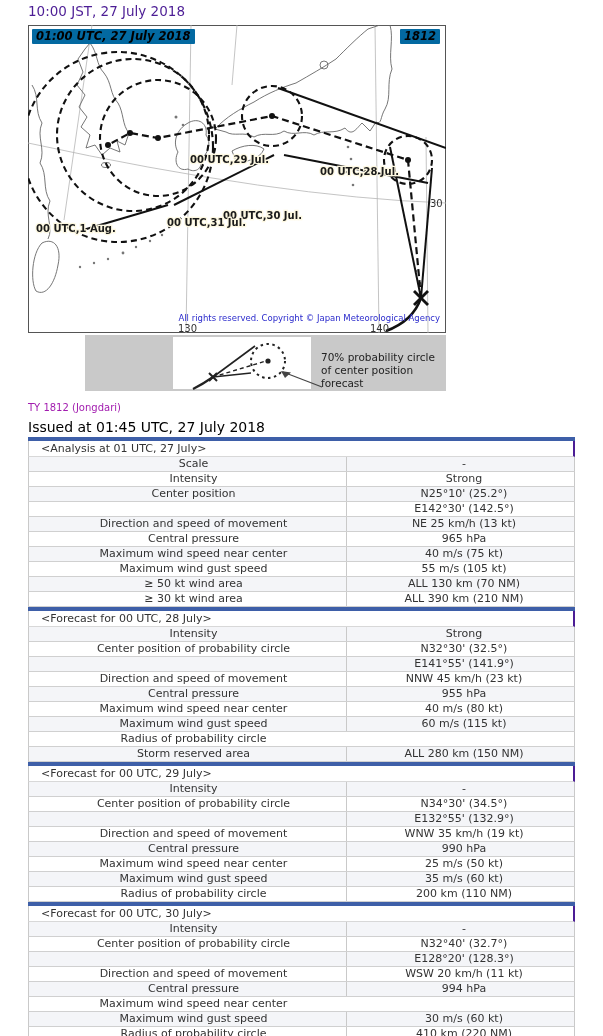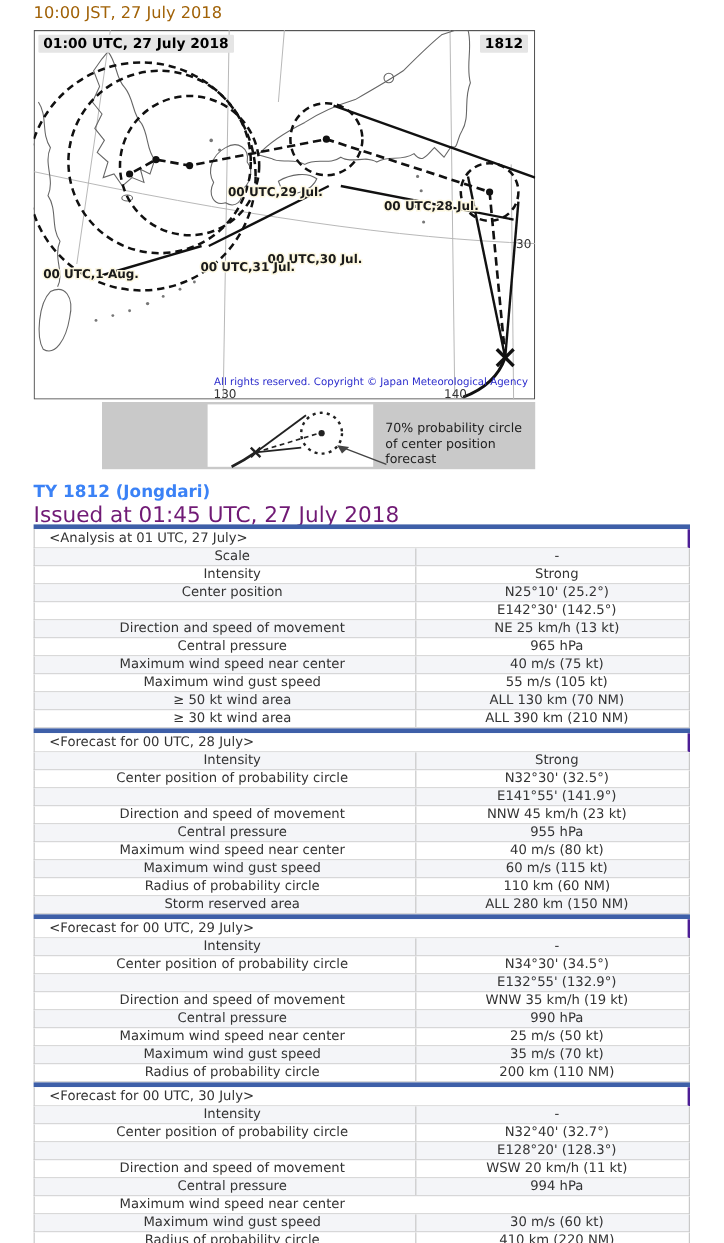--- a/index.html
+++ b/index.html
@@ -1,29 +1,29 @@
 <!DOCTYPE html>
 <html><head>
 <meta charset="utf-8">
 <style>
   html,body{margin:0;padding:0;background:#fff;}
   body{width:603px;height:1036px;overflow:hidden;position:relative;
        font-family:"DejaVu Sans","Liberation Sans",sans-serif;color:#333;}
   .abs{position:absolute;}
-  #page-title{left:28px;top:3px;font-size:13.5px;color:#a16207;}
+  #page-title{left:28px;top:3px;font-size:13.5px;color:#4c1d95;}
   #map-wrap{left:28px;top:25px;width:418px;height:308px;}
   #map-wrap svg{display:block;}
-  .hl-label{position:absolute;background:#e5e5e5;color:#000;font-size:11.5px;
-            font-weight:bold;padding:1px 4px;line-height:13px;border-radius:1px;}
+  .hl-label{position:absolute;background:#0369a1;color:#000;font-size:11.5px;
+            font-weight:bold;padding:1px 4px;line-height:13px;border-radius:1px;font-style:italic;}
   #map-time{left:4px;top:4px;}
   #storm-id{right:6px;top:4px;}
   #legend-strip{left:85px;top:335px;width:361px;height:56px;background:#c9c9c9;}
   #legend-text{position:absolute;left:236px;top:16px;font-size:10.5px;line-height:13px;color:#222;}
-  #storm-title{left:28px;top:402px;font-size:14px;color:#3b82f6;font-weight:bold;}
-  #issued-line{left:28px;top:419px;font-size:18px;color:#701a75;text-align:center;}
+  #storm-title{left:28px;top:402px;font-size:10px;color:#a21caf;}
+  #issued-line{left:28px;top:419px;font-size:14px;color:#000000;text-align:center;}
   #report-table{left:28px;top:437px;width:547px;}
   .sec-bar{height:4px;background:#3e5fa8;}
   .sec-header{height:15px;line-height:15px;font-size:11px;padding-left:12px;
               border-left:1px solid #c9c9c9;border-right:2px solid #4c1d95;
               border-bottom:1px solid #d8d8d8;background:#fff;}
   .trow{display:flex;height:14px;line-height:13.5px;font-size:11px;
         border-left:1px solid #c9c9c9;border-right:1px solid #c9c9c9;
         border-bottom:1px solid #d0d0d0;background:#fff;text-align:center;}
   .trow.shade{background:#f4f5f8;}
   .tlabel{width:305px;padding-left:12px;overflow:hidden;white-space:nowrap;}
@@ -220,21 +220,20 @@
       <div class="trow">
         <div class="tlabel">Maximum wind speed near center</div>
         <div class="tvalue">40 m/s (80 kt)</div>
       </div>
       <div class="trow shade">
         <div class="tlabel">Maximum wind gust speed</div>
         <div class="tvalue">60 m/s (115 kt)</div>
       </div>
       <div class="trow">
         <div class="tlabel">Radius of probability circle</div>
-        <div class="tvalue">110 km (60 NM)</div>
       </div>
       <div class="trow shade">
         <div class="tlabel">Storm reserved area</div>
         <div class="tvalue">ALL 280 km (150 NM)</div>
       </div>
     </div>
     <div>
       <div class="sec-bar"></div>
       <div class="sec-header">&lt;Forecast for 00 UTC, 29 July&gt;</div>
       <div class="trow shade">
@@ -256,21 +255,21 @@
       <div class="trow shade">
         <div class="tlabel">Central pressure</div>
         <div class="tvalue">990 hPa</div>
       </div>
       <div class="trow">
         <div class="tlabel">Maximum wind speed near center</div>
         <div class="tvalue">25 m/s (50 kt)</div>
       </div>
       <div class="trow shade">
         <div class="tlabel">Maximum wind gust speed</div>
-        <div class="tvalue">35 m/s (70 kt)</div>
+        <div class="tvalue">35 m/s (60 kt)</div>
       </div>
       <div class="trow">
         <div class="tlabel">Radius of probability circle</div>
         <div class="tvalue">200 km (110 NM)</div>
       </div>
     </div>
     <div>
       <div class="sec-bar"></div>
       <div class="sec-header">&lt;Forecast for 00 UTC, 30 July&gt;</div>
       <div class="trow shade">

